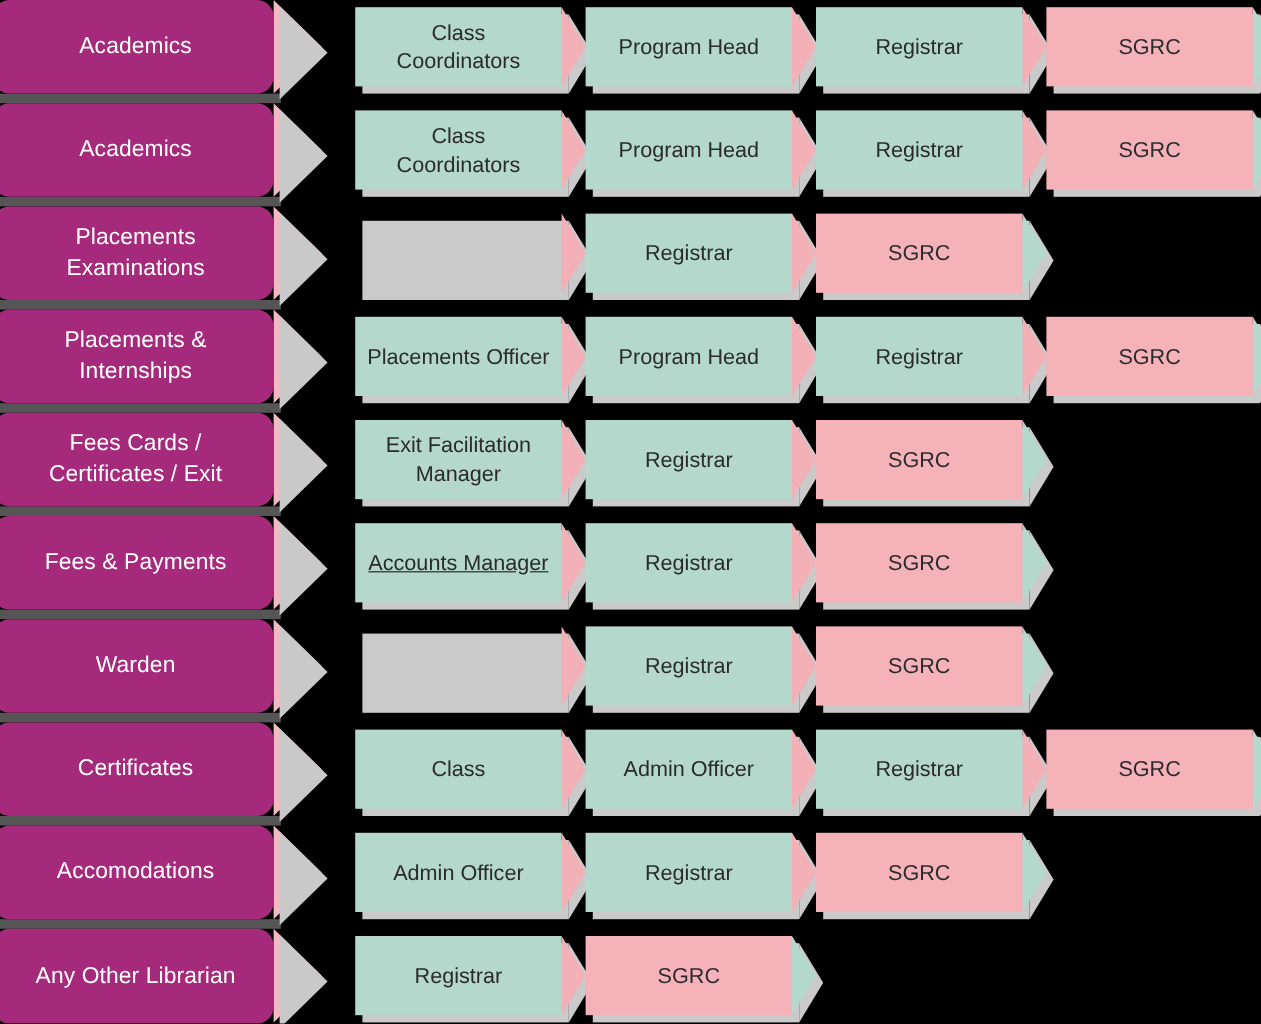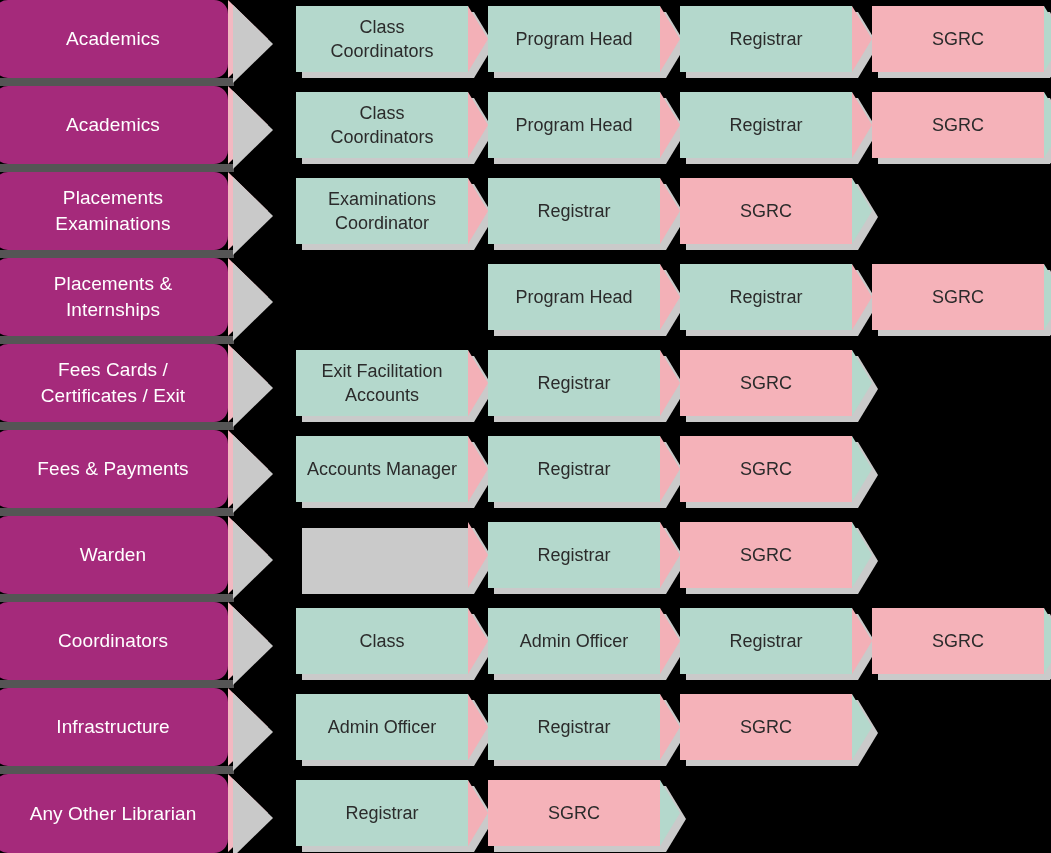--- a/index.html
+++ b/index.html
@@ -174,23 +174,20 @@
         <i class="sh" style="border-width: 39px 0px 39px 40px;"></i>
         <i style="border-width: 39px 0px 39px 40px;"></i>
       </div>
       <div class="cat" style="height: 78px; background: rgb(165, 42, 123); color: rgb(255, 255, 255);">
         <span>Placements Examinations</span>
       </div>
       <div class="stage teal" style="left: 296px; top: 6px; width: 200px; height: 66px;">
         <div class="shadow" style="width: 172px; height: 66px; background: rgb(202, 202, 202);"></div>
         <div class="tipshadow" style="left: 178px; border-width: 33px 0px 33px 20px;"></div>
         <div class="tip" style="left: 172px; border-width: 33px 0px 33px 20px;"></div>
-        <div class="body" style="width: 172px; height: 66px; color: rgb(43, 43, 43);">
-          <span>Examinations Coordinator</span>
-        </div>
       </div>
       <div class="stage teal" style="left: 488px; top: 6px; width: 200px; height: 66px;">
         <div class="shadow" style="width: 172px; height: 66px; background: rgb(202, 202, 202);"></div>
         <div class="tipshadow" style="left: 178px; border-width: 33px 0px 33px 20px;"></div>
         <div class="tip" style="left: 172px; border-width: 33px 0px 33px 20px;"></div>
         <div class="body" style="width: 172px; height: 66px; color: rgb(43, 43, 43);">
           <span>Registrar</span>
         </div>
       </div>
       <div class="stage pink" style="left: 680px; top: 6px; width: 200px; height: 66px;">
@@ -204,20 +201,28 @@
     </div>
     <div class="row" style="top: 258px; height: 78px;">
       <div class="cat-sep" style="top: -8px; background: rgb(85, 85, 85);"></div>
       <div class="cat-arrow">
         <i class="sh" style="border-width: 39px 0px 39px 40px;"></i>
         <i style="border-width: 39px 0px 39px 40px;"></i>
       </div>
       <div class="cat" style="height: 78px; background: rgb(165, 42, 123); color: rgb(255, 255, 255);">
         <span>Placements &amp; Internships</span>
       </div>
+      <div class="stage teal" style="left: 296px; top: 6px; width: 200px; height: 66px;">
+        <div class="shadow" style="width: 172px; height: 66px; background: rgb(202, 202, 202);"></div>
+        <div class="tipshadow" style="left: 178px; border-width: 33px 0px 33px 20px;"></div>
+        <div class="tip" style="left: 172px; border-width: 33px 0px 33px 20px;"></div>
+        <div class="body" style="width: 172px; height: 66px; color: rgb(43, 43, 43);">
+          <span>Placements Officer</span>
+        </div>
+      </div>
       <div class="stage teal" style="left: 488px; top: 6px; width: 200px; height: 66px;">
         <div class="shadow" style="width: 172px; height: 66px; background: rgb(202, 202, 202);"></div>
         <div class="tipshadow" style="left: 178px; border-width: 33px 0px 33px 20px;"></div>
         <div class="tip" style="left: 172px; border-width: 33px 0px 33px 20px;"></div>
         <div class="body" style="width: 172px; height: 66px; color: rgb(43, 43, 43);">
           <span>Program Head</span>
         </div>
       </div>
       <div class="stage teal" style="left: 680px; top: 6px; width: 200px; height: 66px;">
         <div class="shadow" style="width: 172px; height: 66px; background: rgb(202, 202, 202);"></div>
@@ -243,21 +248,21 @@
         <i style="border-width: 39px 0px 39px 40px;"></i>
       </div>
       <div class="cat" style="height: 78px; background: rgb(165, 42, 123); color: rgb(255, 255, 255);">
         <span>Fees Cards / Certificates / Exit</span>
       </div>
       <div class="stage teal" style="left: 296px; top: 6px; width: 200px; height: 66px;">
         <div class="shadow" style="width: 172px; height: 66px; background: rgb(202, 202, 202);"></div>
         <div class="tipshadow" style="left: 178px; border-width: 33px 0px 33px 20px;"></div>
         <div class="tip" style="left: 172px; border-width: 33px 0px 33px 20px;"></div>
         <div class="body" style="width: 172px; height: 66px; color: rgb(43, 43, 43);">
-          <span>Exit Facilitation Accounts</span>
+          <span>Exit Facilitation Manager</span>
         </div>
       </div>
       <div class="stage teal" style="left: 488px; top: 6px; width: 200px; height: 66px;">
         <div class="shadow" style="width: 172px; height: 66px; background: rgb(202, 202, 202);"></div>
         <div class="tipshadow" style="left: 178px; border-width: 33px 0px 33px 20px;"></div>
         <div class="tip" style="left: 172px; border-width: 33px 0px 33px 20px;"></div>
         <div class="body" style="width: 172px; height: 66px; color: rgb(43, 43, 43);">
           <span>Registrar</span>
         </div>
       </div>
@@ -276,21 +281,21 @@
         <i class="sh" style="border-width: 39px 0px 39px 40px;"></i>
         <i style="border-width: 39px 0px 39px 40px;"></i>
       </div>
       <div class="cat" style="height: 78px; background: rgb(165, 42, 123); color: rgb(255, 255, 255);">
         <span>Fees &amp; Payments</span>
       </div>
       <div class="stage teal" style="left: 296px; top: 6px; width: 200px; height: 66px;">
         <div class="shadow" style="width: 172px; height: 66px; background: rgb(202, 202, 202);"></div>
         <div class="tipshadow" style="left: 178px; border-width: 33px 0px 33px 20px;"></div>
         <div class="tip" style="left: 172px; border-width: 33px 0px 33px 20px;"></div>
-        <div class="body" style="width: 172px; height: 66px; color: rgb(43, 43, 43);">
+        <div class="body" style="width: 172px; height: 66px; color: rgb(43, 43, 43); text-decoration: underline;">
           <span>Accounts Manager</span>
         </div>
       </div>
       <div class="stage teal" style="left: 488px; top: 6px; width: 200px; height: 66px;">
         <div class="shadow" style="width: 172px; height: 66px; background: rgb(202, 202, 202);"></div>
         <div class="tipshadow" style="left: 178px; border-width: 33px 0px 33px 20px;"></div>
         <div class="tip" style="left: 172px; border-width: 33px 0px 33px 20px;"></div>
         <div class="body" style="width: 172px; height: 66px; color: rgb(43, 43, 43);">
           <span>Registrar</span>
         </div>
@@ -335,21 +340,21 @@
         </div>
       </div>
     </div>
     <div class="row" style="top: 602px; height: 78px;">
       <div class="cat-sep" style="top: -8px; background: rgb(85, 85, 85);"></div>
       <div class="cat-arrow">
         <i class="sh" style="border-width: 39px 0px 39px 40px;"></i>
         <i style="border-width: 39px 0px 39px 40px;"></i>
       </div>
       <div class="cat" style="height: 78px; background: rgb(165, 42, 123); color: rgb(255, 255, 255);">
-        <span>Coordinators</span>
+        <span>Certificates</span>
       </div>
       <div class="stage teal" style="left: 296px; top: 6px; width: 200px; height: 66px;">
         <div class="shadow" style="width: 172px; height: 66px; background: rgb(202, 202, 202);"></div>
         <div class="tipshadow" style="left: 178px; border-width: 33px 0px 33px 20px;"></div>
         <div class="tip" style="left: 172px; border-width: 33px 0px 33px 20px;"></div>
         <div class="body" style="width: 172px; height: 66px; color: rgb(43, 43, 43);">
           <span>Class</span>
         </div>
       </div>
       <div class="stage teal" style="left: 488px; top: 6px; width: 200px; height: 66px;">
@@ -377,21 +382,21 @@
         </div>
       </div>
     </div>
     <div class="row" style="top: 688px; height: 78px;">
       <div class="cat-sep" style="top: -8px; background: rgb(85, 85, 85);"></div>
       <div class="cat-arrow">
         <i class="sh" style="border-width: 39px 0px 39px 40px;"></i>
         <i style="border-width: 39px 0px 39px 40px;"></i>
       </div>
       <div class="cat" style="height: 78px; background: rgb(165, 42, 123); color: rgb(255, 255, 255);">
-        <span>Infrastructure</span>
+        <span>Accomodations</span>
       </div>
       <div class="stage teal" style="left: 296px; top: 6px; width: 200px; height: 66px;">
         <div class="shadow" style="width: 172px; height: 66px; background: rgb(202, 202, 202);"></div>
         <div class="tipshadow" style="left: 178px; border-width: 33px 0px 33px 20px;"></div>
         <div class="tip" style="left: 172px; border-width: 33px 0px 33px 20px;"></div>
         <div class="body" style="width: 172px; height: 66px; color: rgb(43, 43, 43);">
           <span>Admin Officer</span>
         </div>
       </div>
       <div class="stage teal" style="left: 488px; top: 6px; width: 200px; height: 66px;">

